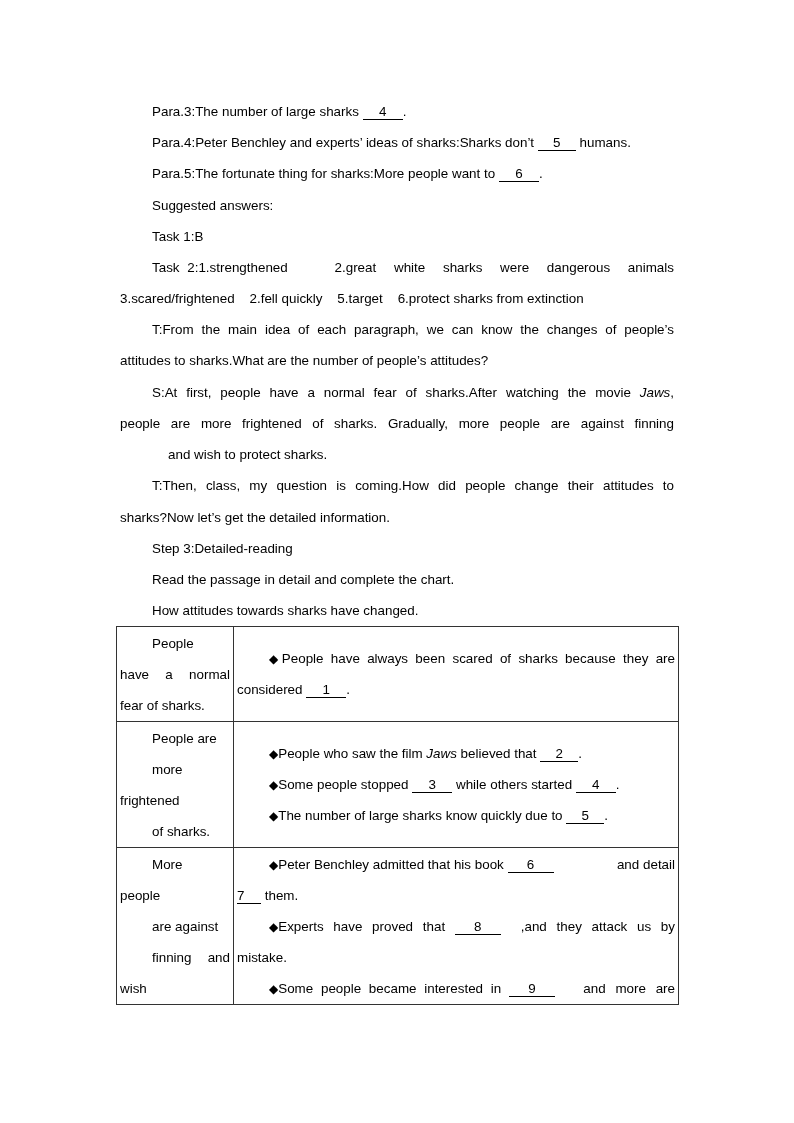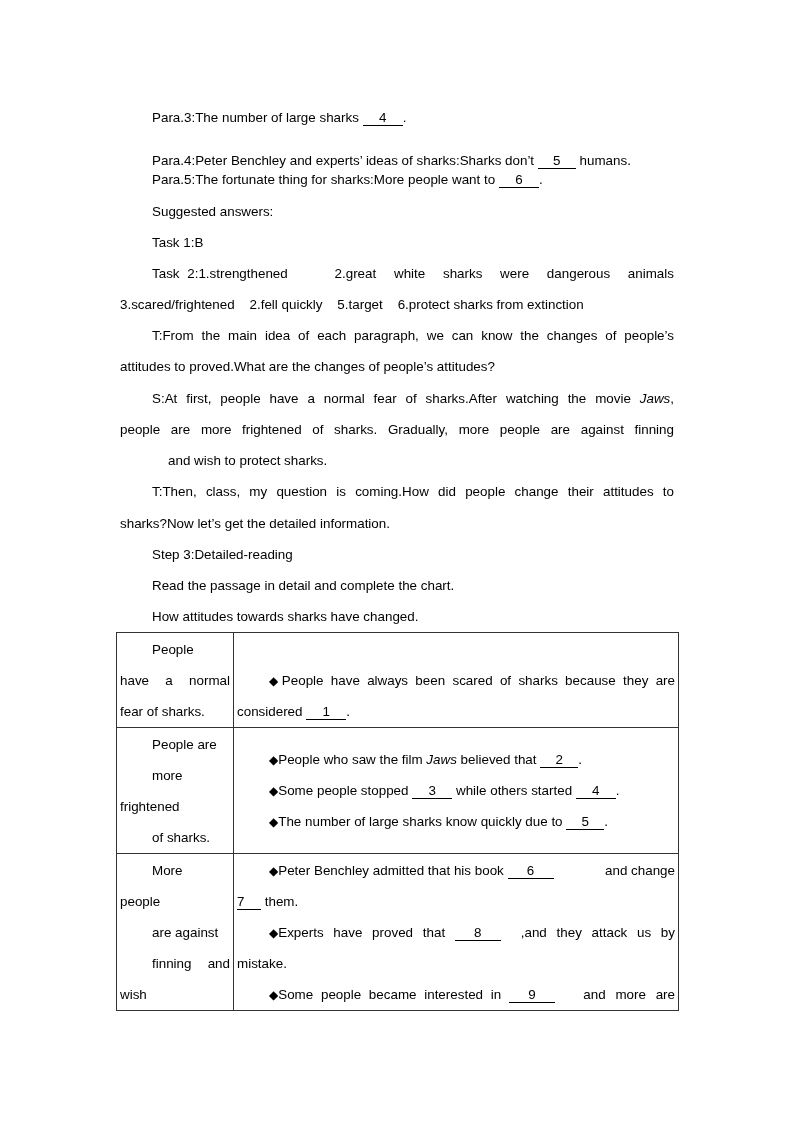--- a/index.html
+++ b/index.html
@@ -1,21 +1,21 @@
 <!DOCTYPE html>
 <html><head>
 <meta charset="utf-8">
 <style>
   html, body { margin: 0; padding: 0; background: #ffffff; }
   body {
     width: 794px; height: 1123px; position: relative; overflow: hidden;
     font-family: "Liberation Sans", sans-serif;
     color: #000; font-size: 13.4px;
   }
-  .page { position: absolute; left: 0; top: 6px; width: 794px; height: 910px; }
+  .page { position: absolute; left: 0; top: 0; width: 794px; height: 910px; }
   .line {
     position: absolute; left: 120px; width: 554px;
     white-space: nowrap; line-height: 20px;
   }
   .indent { padding-left: 32px; box-sizing: border-box; }
   .justify { text-align: justify; text-align-last: justify; white-space: normal; }
   .blank {
     display: inline-block; border-bottom: 1px solid #000; text-align: center;
     line-height: 15px; padding: 0;
   }
@@ -41,41 +41,41 @@
 </style>
 </head>
 <body>
 
 <div class="page">
 
   <div class="line indent" style="top:102px;">
     <span>Para.3:The number of large sharks </span><span class="blank" style="width:40px;">4</span><span>.</span>
   </div>
 
-  <div class="line indent" style="top:133px;margin-top:12px;">
+  <div class="line indent" style="top:133px;">
     <span>Para.4:Peter Benchley and experts’ ideas of sharks:Sharks don’t </span><span class="blank" style="width:38px;">5</span><span> humans.</span>
   </div>
 
   <div class="line indent" style="top:164px;">
     <span>Para.5:The fortunate thing for sharks:More people want to </span><span class="blank" style="width:40px;">6</span><span>.</span>
   </div>
 
   <div class="line indent" style="top:196px;">Suggested answers:</div>
 
   <div class="line indent" style="top:227px;">Task 1:B</div>
 
   <div class="line indent" style="top:258px; display:flex; justify-content:space-between; padding-right:0;">
     <span style="word-spacing:4px;">Task 2:1.strengthened</span>
     <span style="word-spacing:14px;">2.great white sharks were dangerous animals</span>
   </div>
 
   <div class="line" style="top:289px; white-space:pre;">3.scared/frightened    2.fell quickly    5.target    6.protect sharks from extinction</div>
 
   <div class="line indent justify" style="top:320px;">T:From the main idea of each paragraph, we can know the changes of people’s</div>
-  <div class="line" style="top:351px;">attitudes to proved.What are the changes of people’s attitudes?</div>
+  <div class="line" style="top:351px;">attitudes to sharks.What are the number of people’s attitudes?</div>
 
   <div class="line indent justify" style="top:383px;">
     <span>S:At first, people have a normal fear of sharks.After watching the movie </span><span class="ital">Jaws</span><span>,</span>
   </div>
   <div class="line justify" style="top:414px;">people are more frightened of sharks. Gradually, more people are against finning</div>
   <div class="line" style="top:445px;margin-left:48px;">and wish to protect sharks.</div>
 
   <div class="line indent justify" style="top:476px;">T:Then, class, my question is coming.How did people change their attitudes to</div>
   <div class="line" style="top:508px;">sharks?Now let’s get the detailed information.</div>
 
@@ -84,21 +84,21 @@
   <div class="line indent" style="top:601px;">How attitudes towards sharks have changed.</div>
 
   <table class="chart">
     <tbody>
         <tr style="height:94px;">
       <td class="left" style="padding-top:1px;">
         <div class="cell-line cl-ind">People</div>
         <div class="cell-line cl jline" style="padding-right:3px;">have a normal</div>
         <div class="cell-line cl">fear of sharks.</div>
       </td>
-      <td class="right" style="padding-top:32px;">
+      <td class="right" style="padding-top:16px;">
         <div class="cell-line cr-ind jline">
           <span class="bullet">◆</span><span>People have always been scared of sharks because they are</span>
         </div>
         <div class="cell-line cr">
           <span>considered </span><span class="blank" style="width:40px;">1</span><span>.</span>
         </div>
       </td>
     </tr>
 
     <tr style="height:125px;">
@@ -125,21 +125,21 @@
       <td class="left" style="padding-top:1px;">
         <div class="cell-line cl-ind">More</div>
         <div class="cell-line cl">people</div>
         <div class="cell-line cl-ind">are against</div>
         <div class="cell-line cl-ind jline" style="padding-right:3px;">finning and</div>
         <div class="cell-line cl">wish</div>
       </td>
       <td class="right" style="padding-top:1px;">
         <div class="cell-line cr-ind" style="display:flex; justify-content:space-between;">
           <span><span class="bullet">◆</span><span>Peter Benchley admitted that his book </span><span class="blank" style="width:46px;">6</span></span>
-              <span> and change</span>
+              <span> and detail</span>
         </div>
         <div class="cell-line cr">
           <span class="blank" style="width:24px; text-align:left;">7</span><span> them.</span>
         </div>
         <div class="cell-line cr-ind" style="display:flex; justify-content:space-between;">
           <span><span class="bullet">◆</span><span style="word-spacing:6px;">Experts have proved that </span><span class="blank" style="width:46px;">8</span></span>
               <span style="word-spacing:6px;">,and they attack us by</span>
         </div>
         <div class="cell-line cr">mistake.</div>
         <div class="cell-line cr-ind" style="display:flex; justify-content:space-between;">

